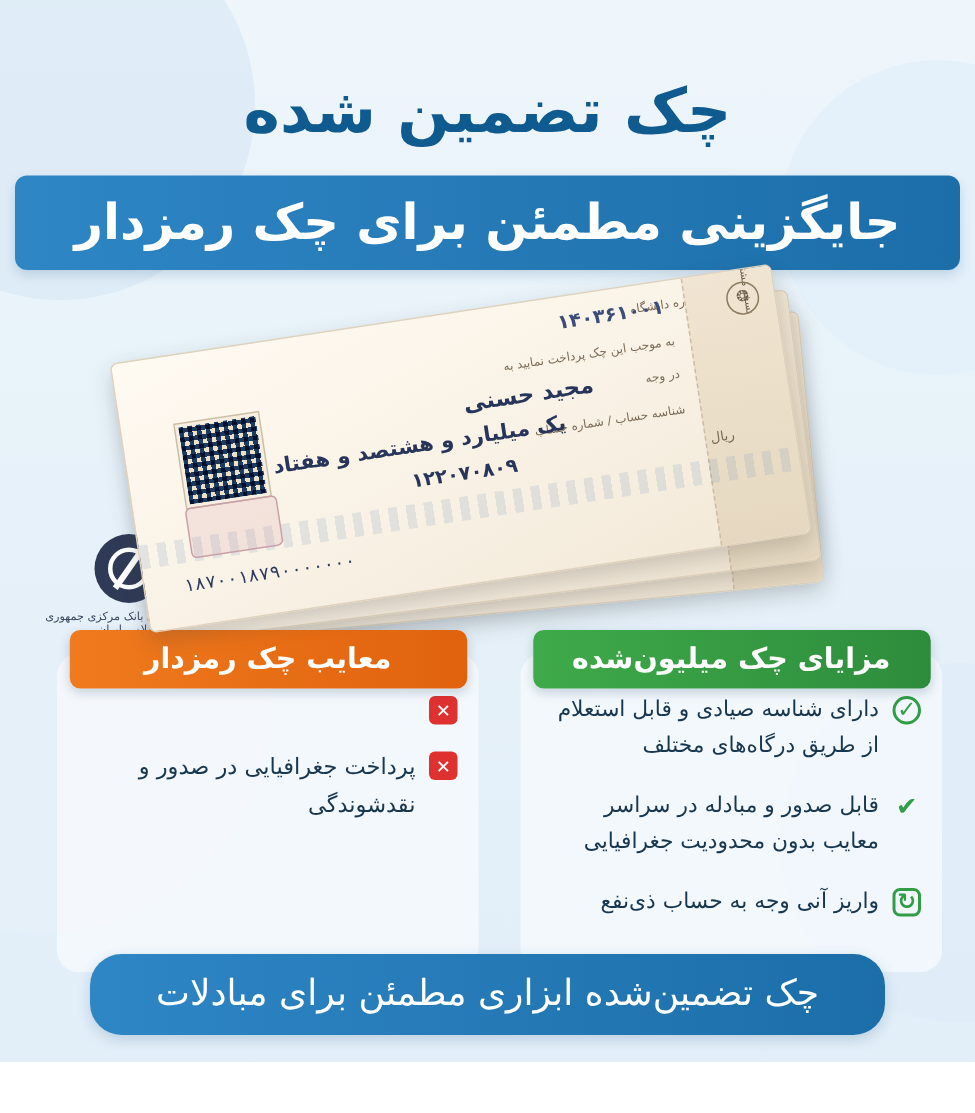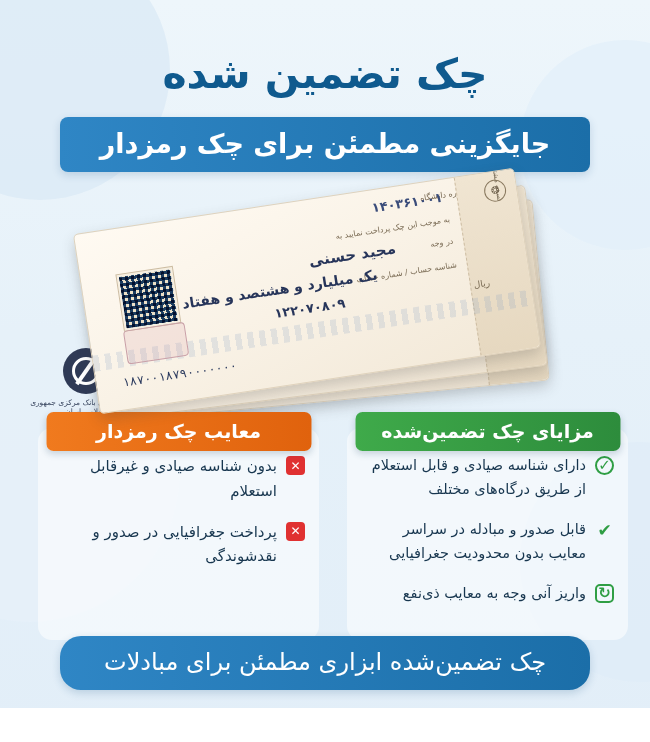--- a/index.html
+++ b/index.html
@@ -44,21 +44,21 @@
   }
   .subtitle-wrap {
     margin-top: 18px;
     display: flex;
     justify-content: center;
   }
   .subtitle {
     display: inline-block;
     background: linear-gradient(90deg, #2f86c5 0%, #1b6ea8 100%);
     color: #ffffff;
-    font-size: 27px;
+    font-size: 33px;
     font-weight: bold;
     padding: 11px 40px 13px 40px;
     border-radius: 8px;
     box-shadow: 0 3px 8px rgba(20,80,130,.18);
     direction: rtl;
   }
 
   
   .cheque-area {
     position: relative;
@@ -291,44 +291,43 @@
 
     <div class="cb-logo">
       <div class="cb-mark"></div>
       <div class="cb-text">روابط عمومی بانک مرکزی جمهوری اسلامی ایران</div>
     </div>
   </div>
 
   <div class="panels">
 
     <div class="panel pros">
-      <div class="panel-head">مزایای چک تضمین‌شده</div>
+      <div class="panel-head">مزایای چک میلیون‌شده</div>
 
       <div class="item">
         <div class="item-icon icon-badge">✓</div>
         <div class="item-text">دارای شناسه صیادی و قابل استعلام از طریق درگاه‌های مختلف</div>
       </div>
 
       <div class="item">
         <div class="item-icon icon-check">✔</div>
         <div class="item-text">قابل صدور و مبادله در سراسر معایب بدون محدودیت جغرافیایی</div>
       </div>
 
       <div class="item">
         <div class="item-icon icon-refresh">↻</div>
-        <div class="item-text">واریز آنی وجه به معایب ذی‌نفع</div>
+        <div class="item-text">واریز آنی وجه به حساب ذی‌نفع</div>
       </div>
     </div>
 
     <div class="panel cons">
       <div class="panel-head">معایب چک رمزدار</div>
 
       <div class="item">
         <div class="item-icon icon-x">✕</div>
-        <div class="item-text">بدون شناسه صیادی و غیرقابل استعلام</div>
       </div>
 
       <div class="item">
         <div class="item-icon icon-x">✕</div>
         <div class="item-text">پرداخت جغرافیایی در صدور و نقدشوندگی</div>
       </div>
     </div>
 
   </div>
 

